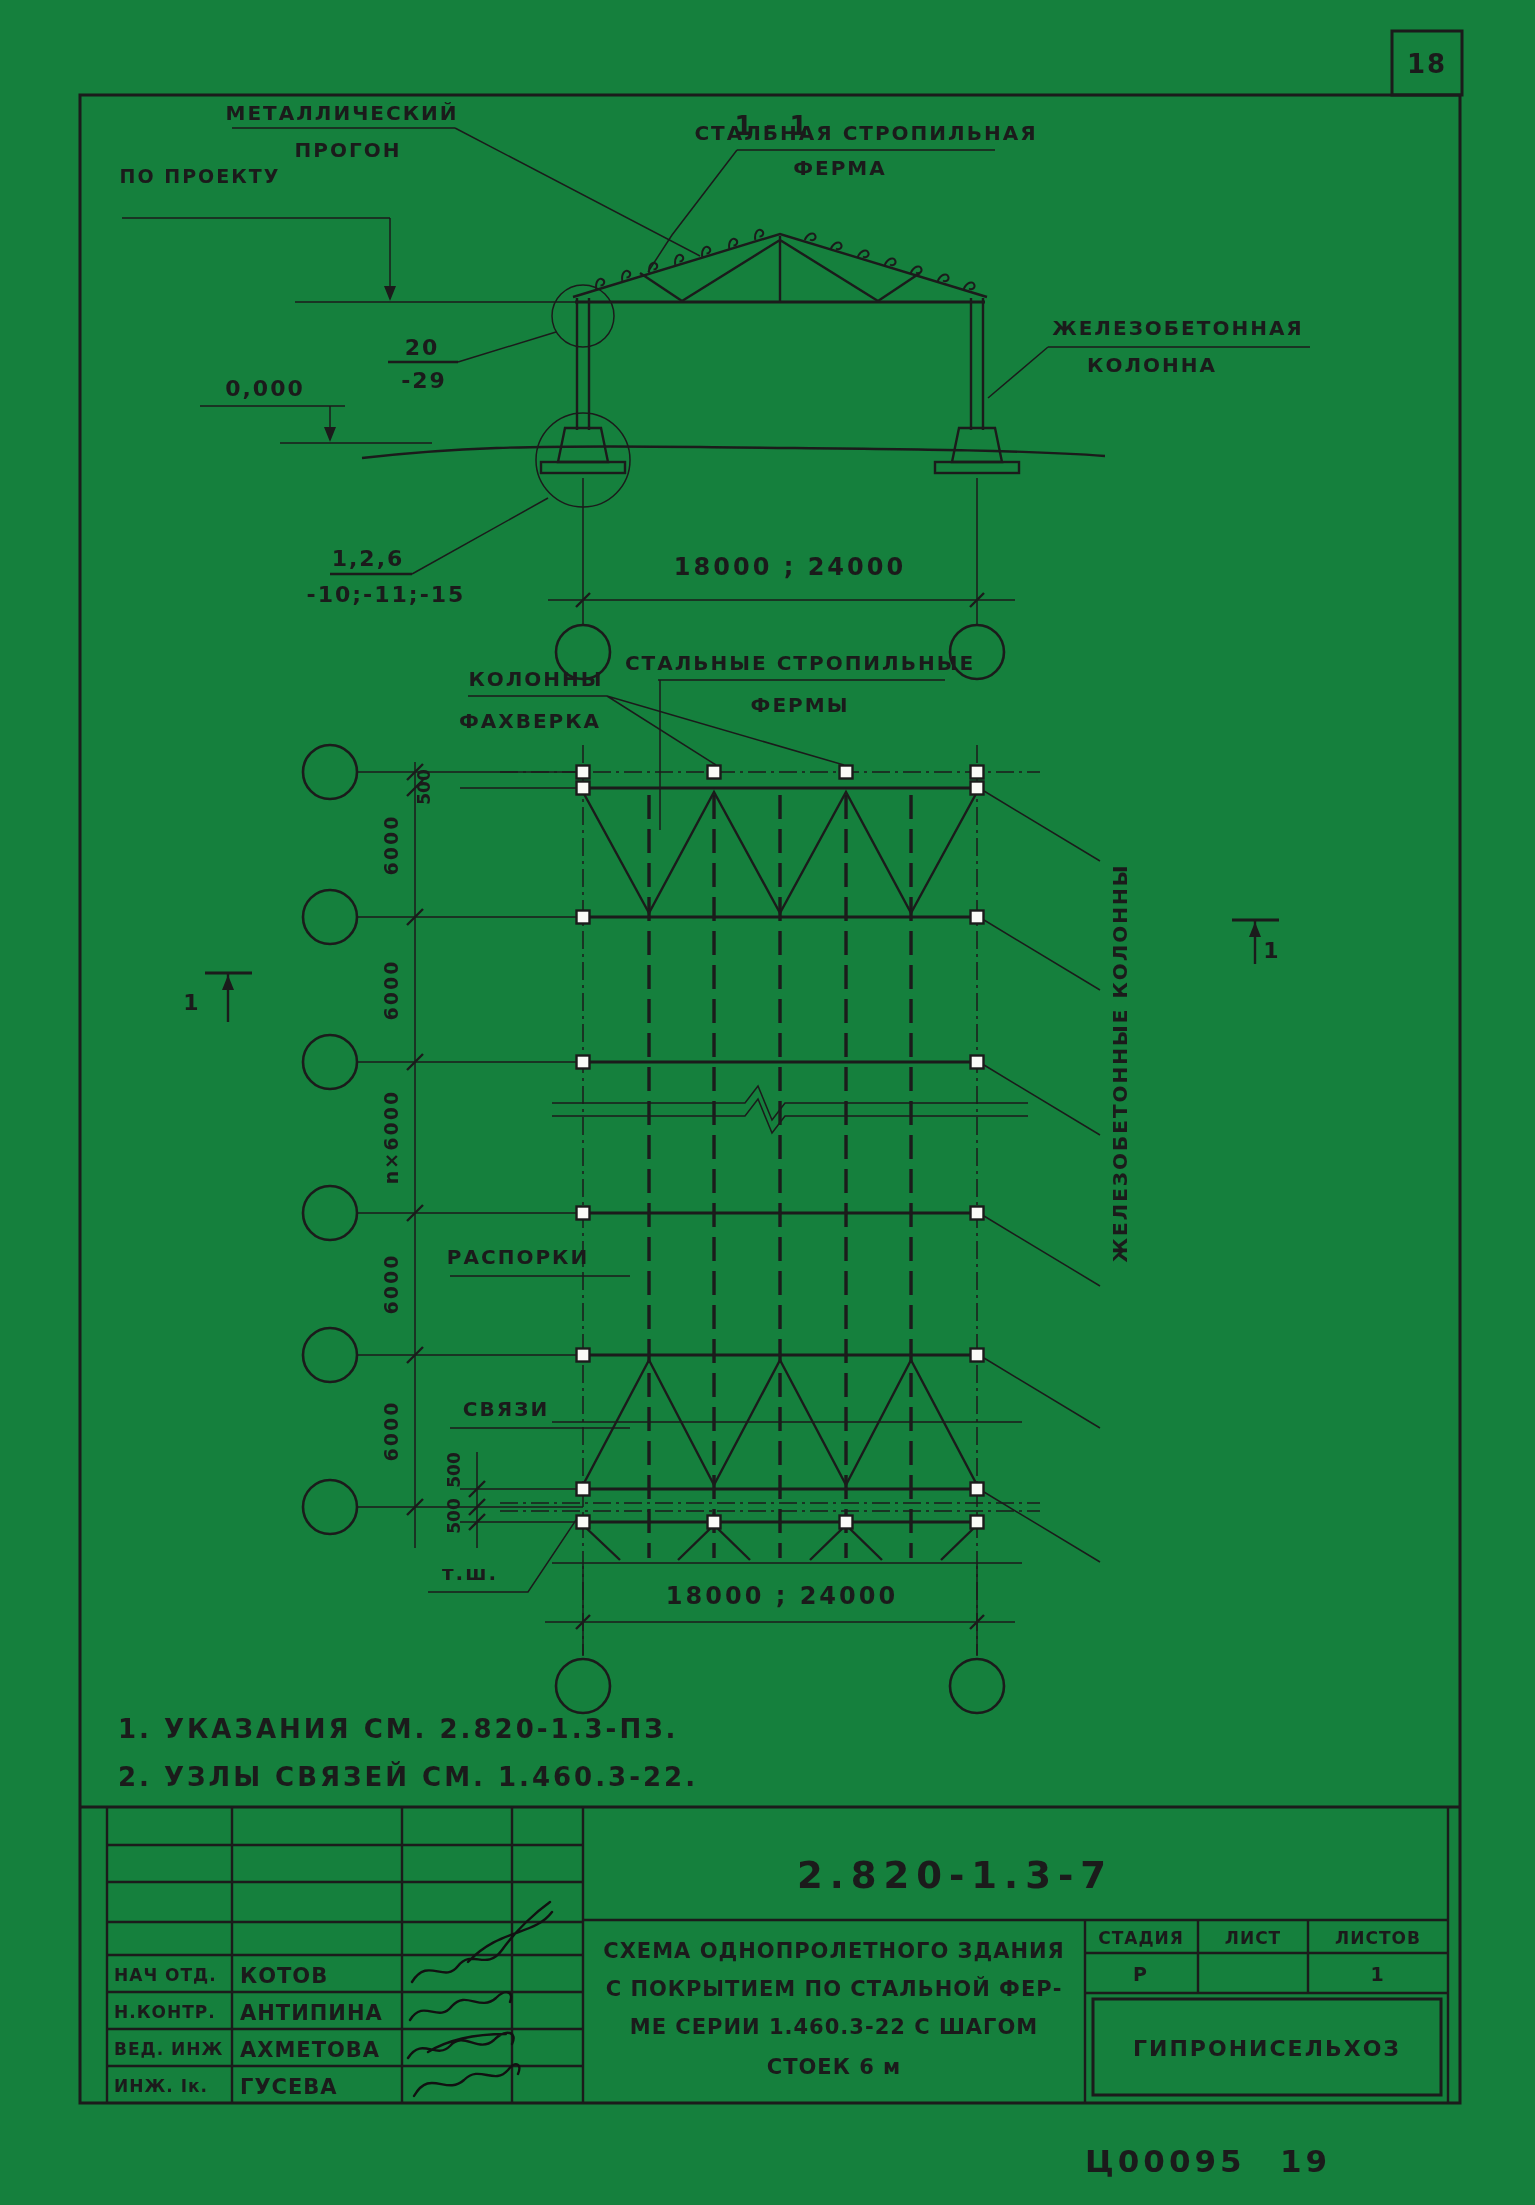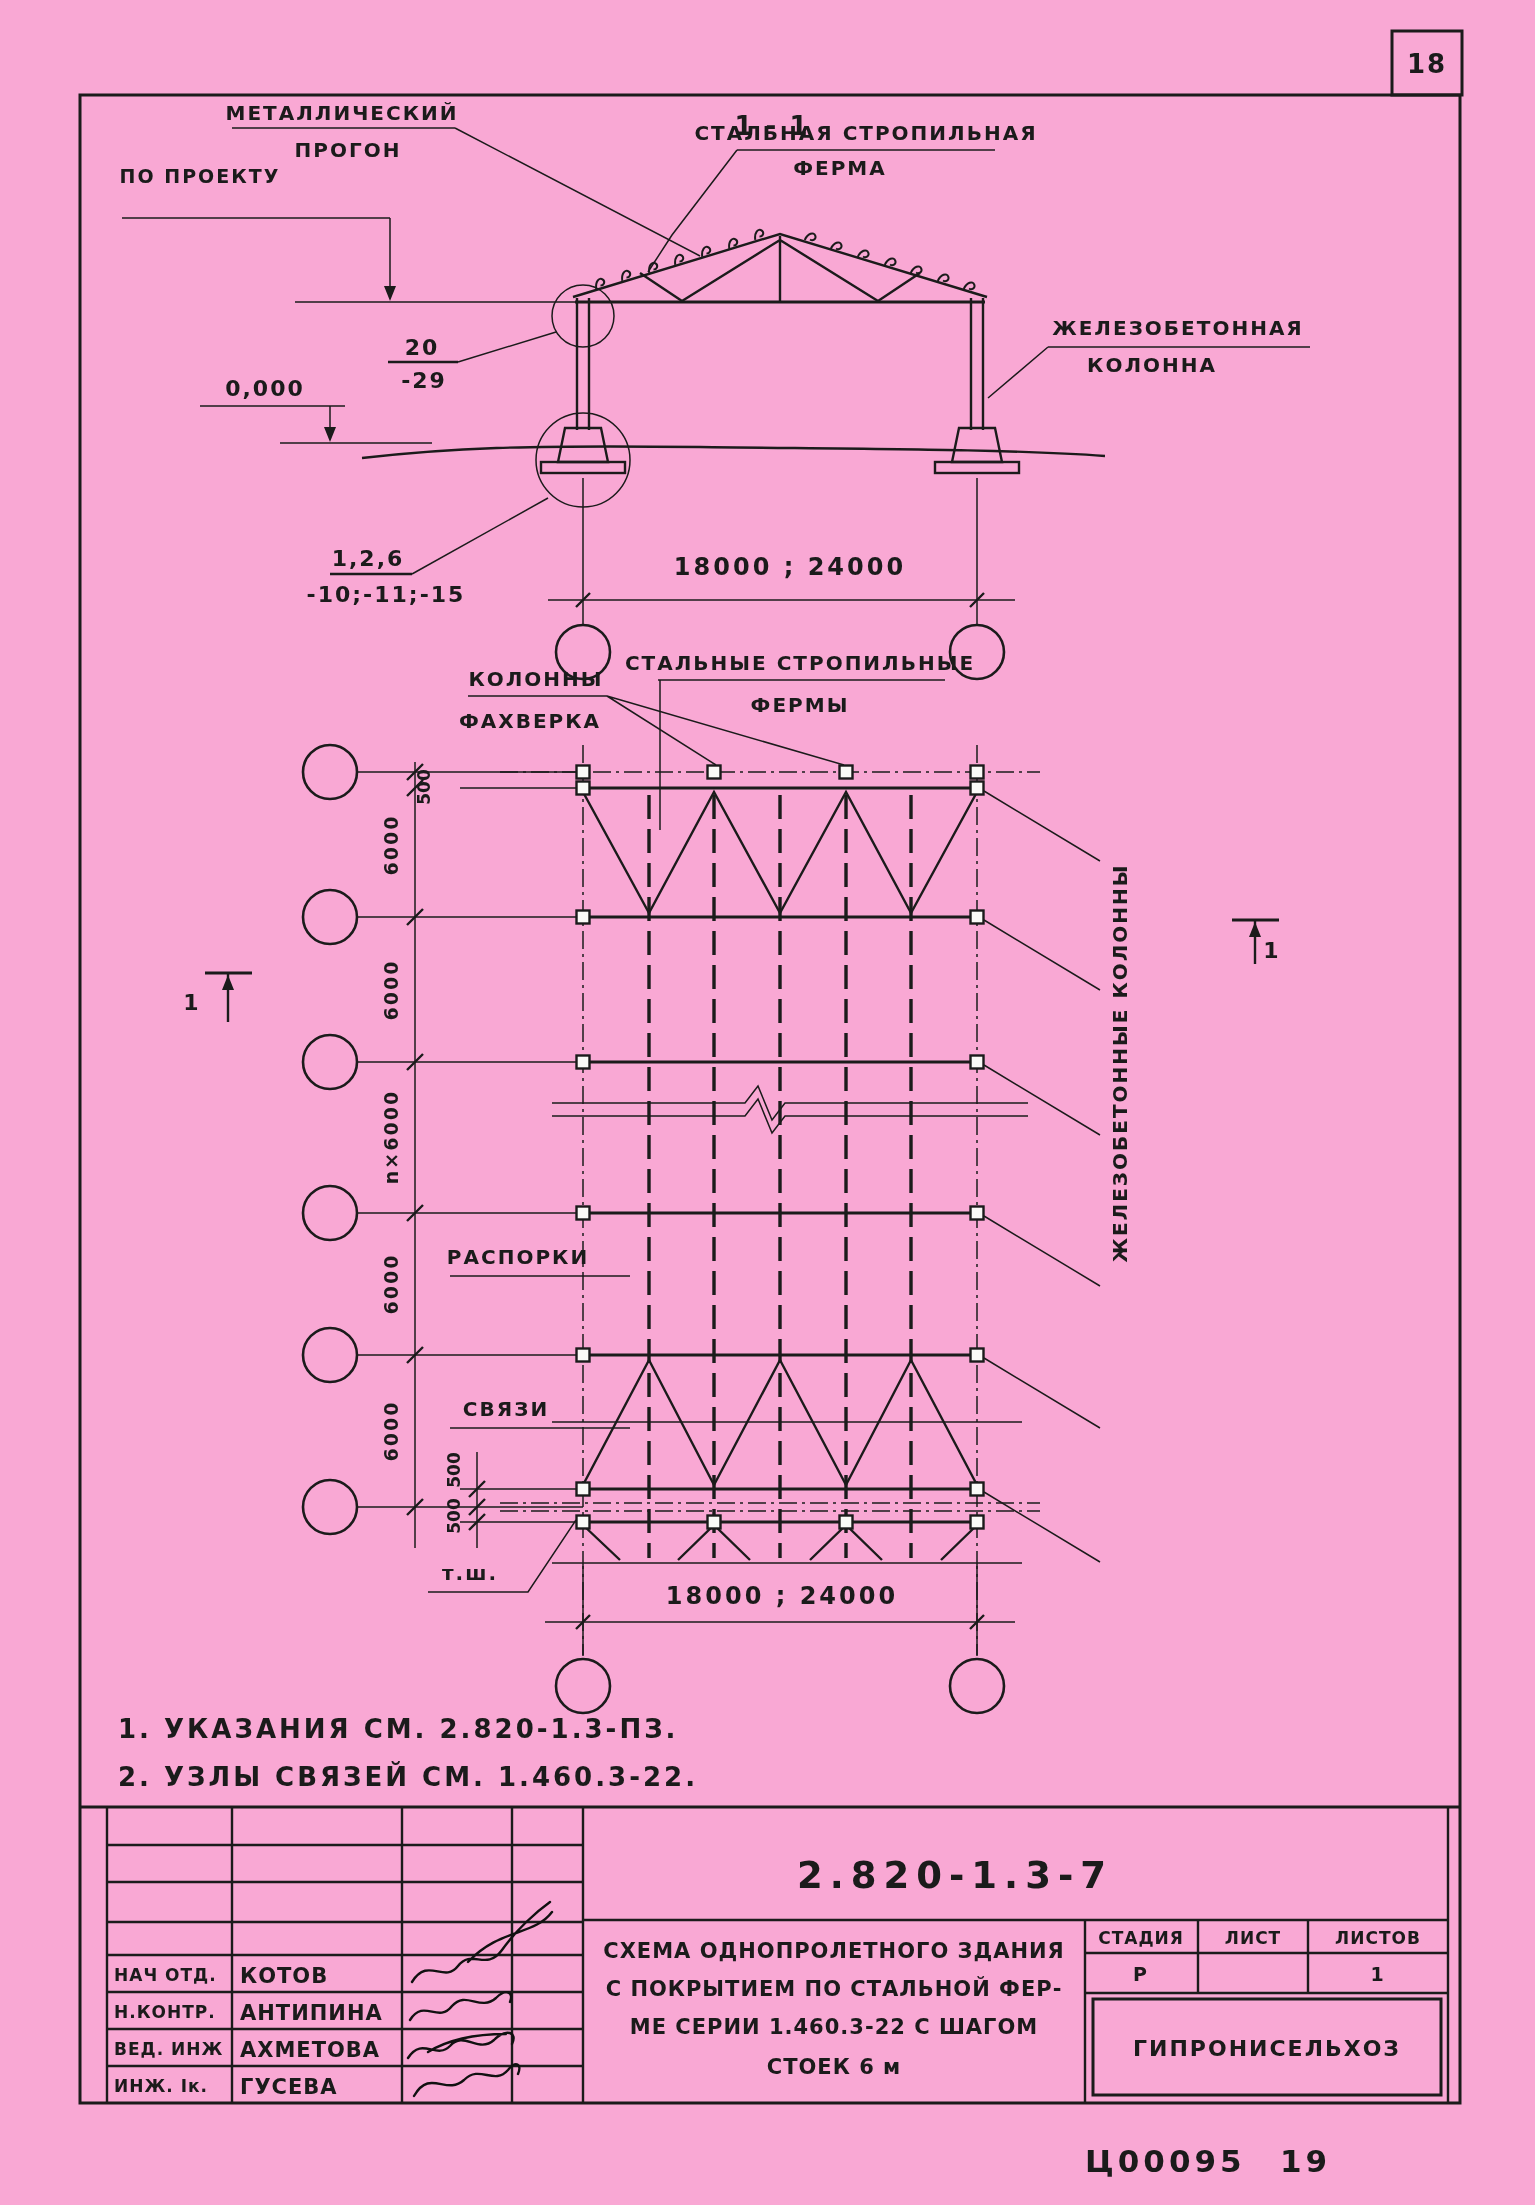--- a/index.html
+++ b/index.html
@@ -1,16 +1,16 @@
 <!DOCTYPE html>
 <html><head>
 <meta charset="utf-8">
 <style>
   html,body{margin:0;padding:0;background:#e8e8e4;}
-  .page{position:relative;width:1535px;height:2205px;background:#f9a8d4;overflow:hidden;}
+  .page{position:relative;width:1535px;height:2205px;background:#15803d;overflow:hidden;}
   svg{position:absolute;left:0;top:0;}
   svg text{font-family:"DejaVu Sans","Liberation Sans",sans-serif;font-weight:700;fill:#1b1b1b;}
   .ln{stroke:#1b1b1b;fill:none;}
   .thick{stroke-width:3;}
   .med{stroke-width:2.4;}
   .thin{stroke-width:1.5;}
   .dashdot{stroke-dasharray:18 5 3 5;}
   .purlin{stroke-width:3.4;stroke-dasharray:24 10;}
   .sq{fill:#fafaf7;stroke:#1b1b1b;stroke-width:2.4;}
   .axis{fill:none;stroke:#1b1b1b;stroke-width:2.6;}

